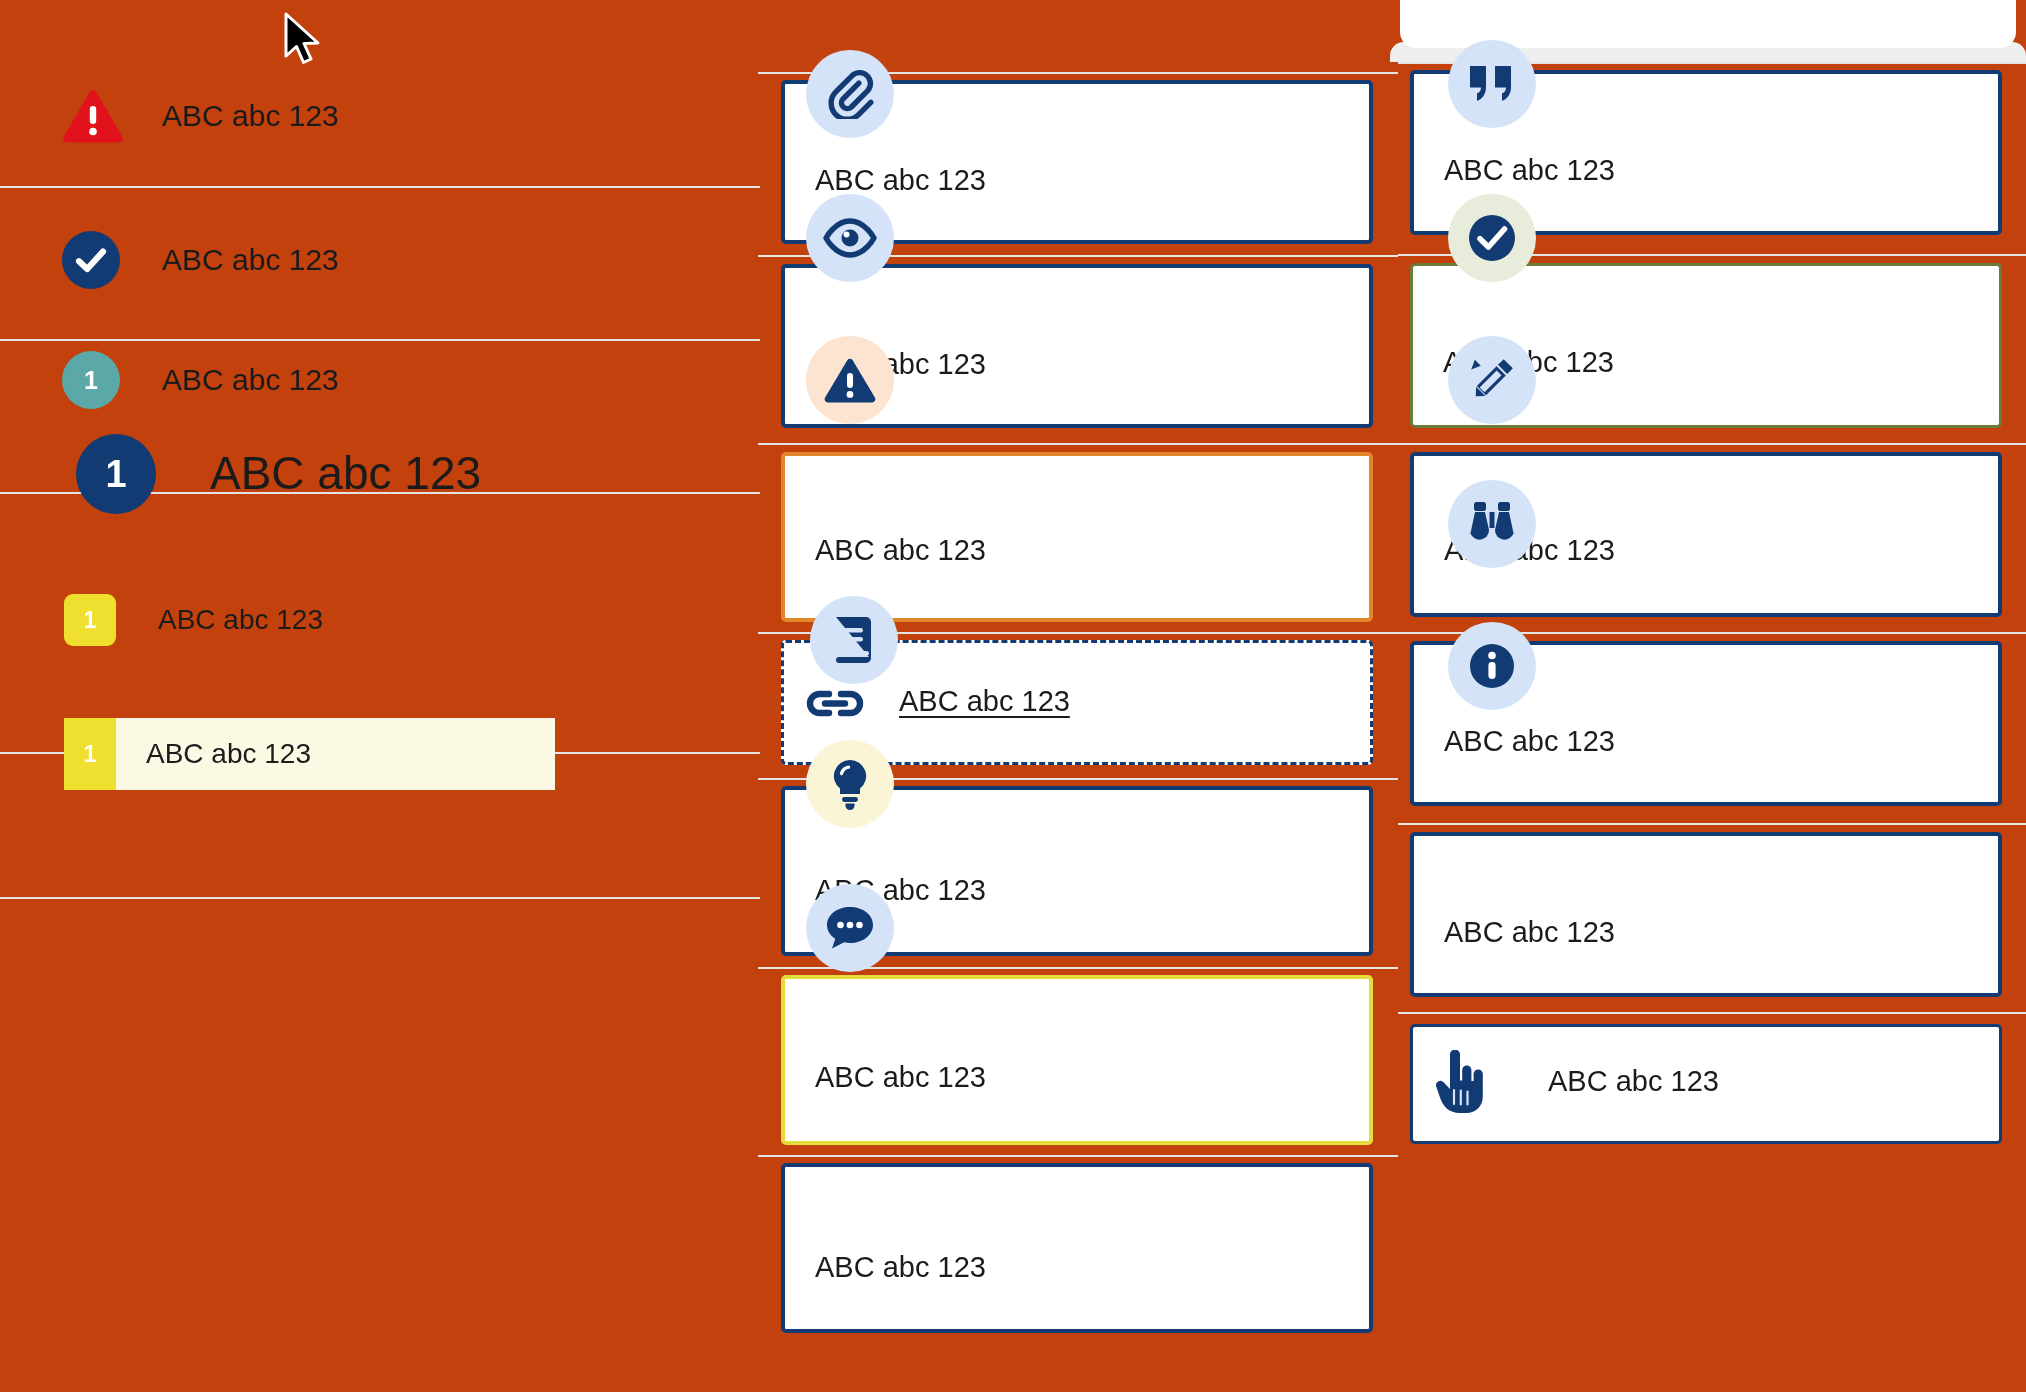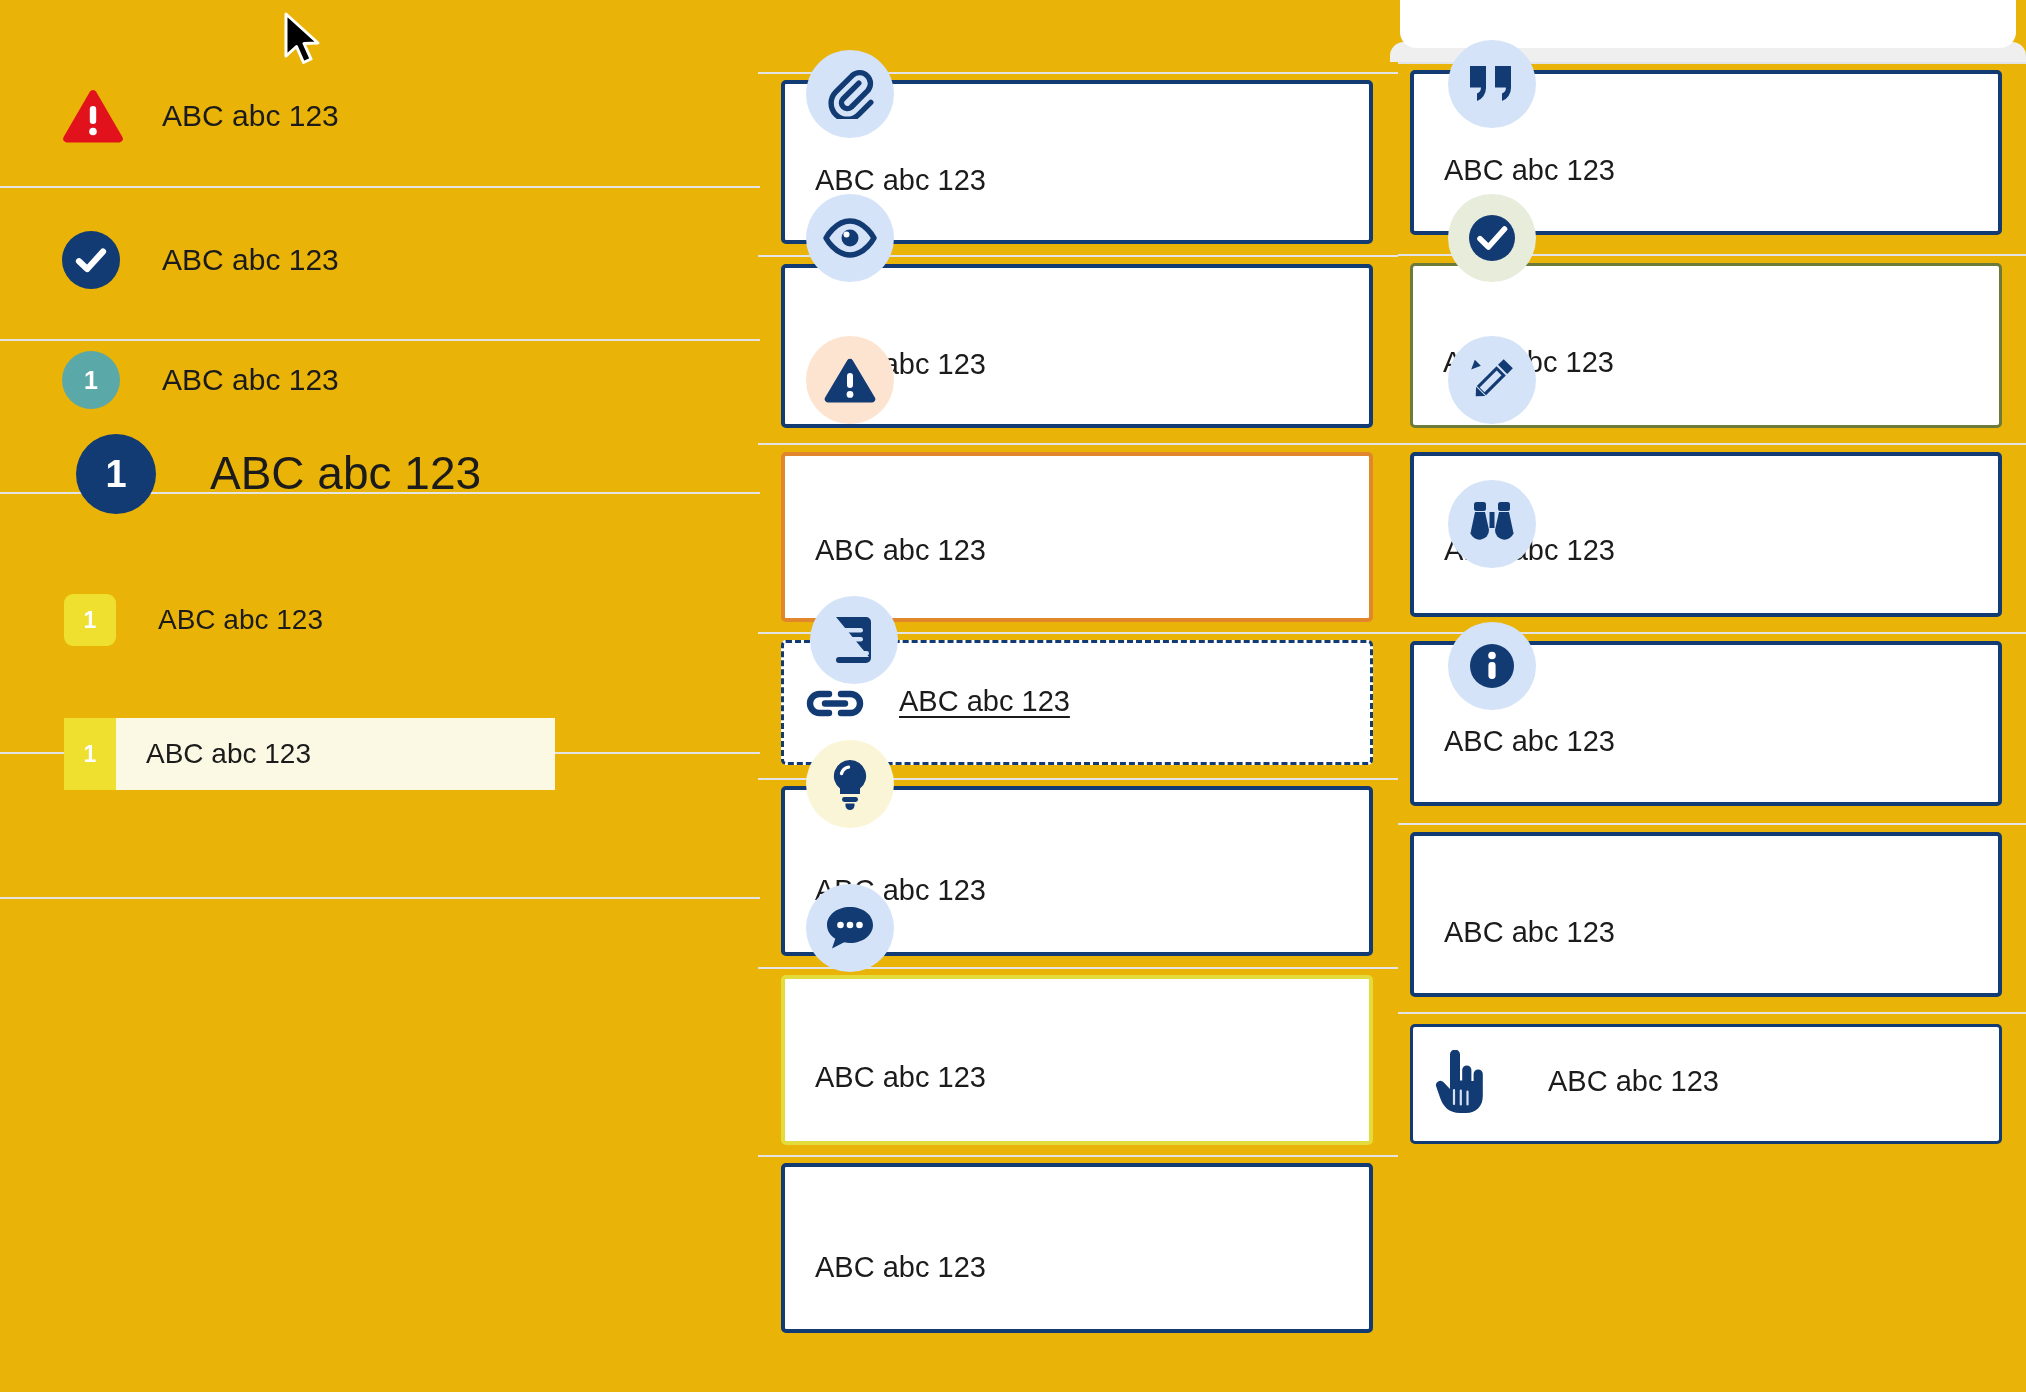--- a/index.html
+++ b/index.html
@@ -11,21 +11,21 @@
   body {
     font-family: "Liberation Sans", "DejaVu Sans", sans-serif;
     color: #1b1b1b;
     -webkit-font-smoothing: antialiased;
   }
   #stage {
     position: relative;
     width: 2026px;
     height: 1392px;
     overflow: hidden;
-    background: #eab308;
+    background: #c2410c;
   }
 
   
   .hrule {
     position: absolute;
     height: 2px;
     background: #e4e4e4;
   }
   .label {
     font-size: 30px;

